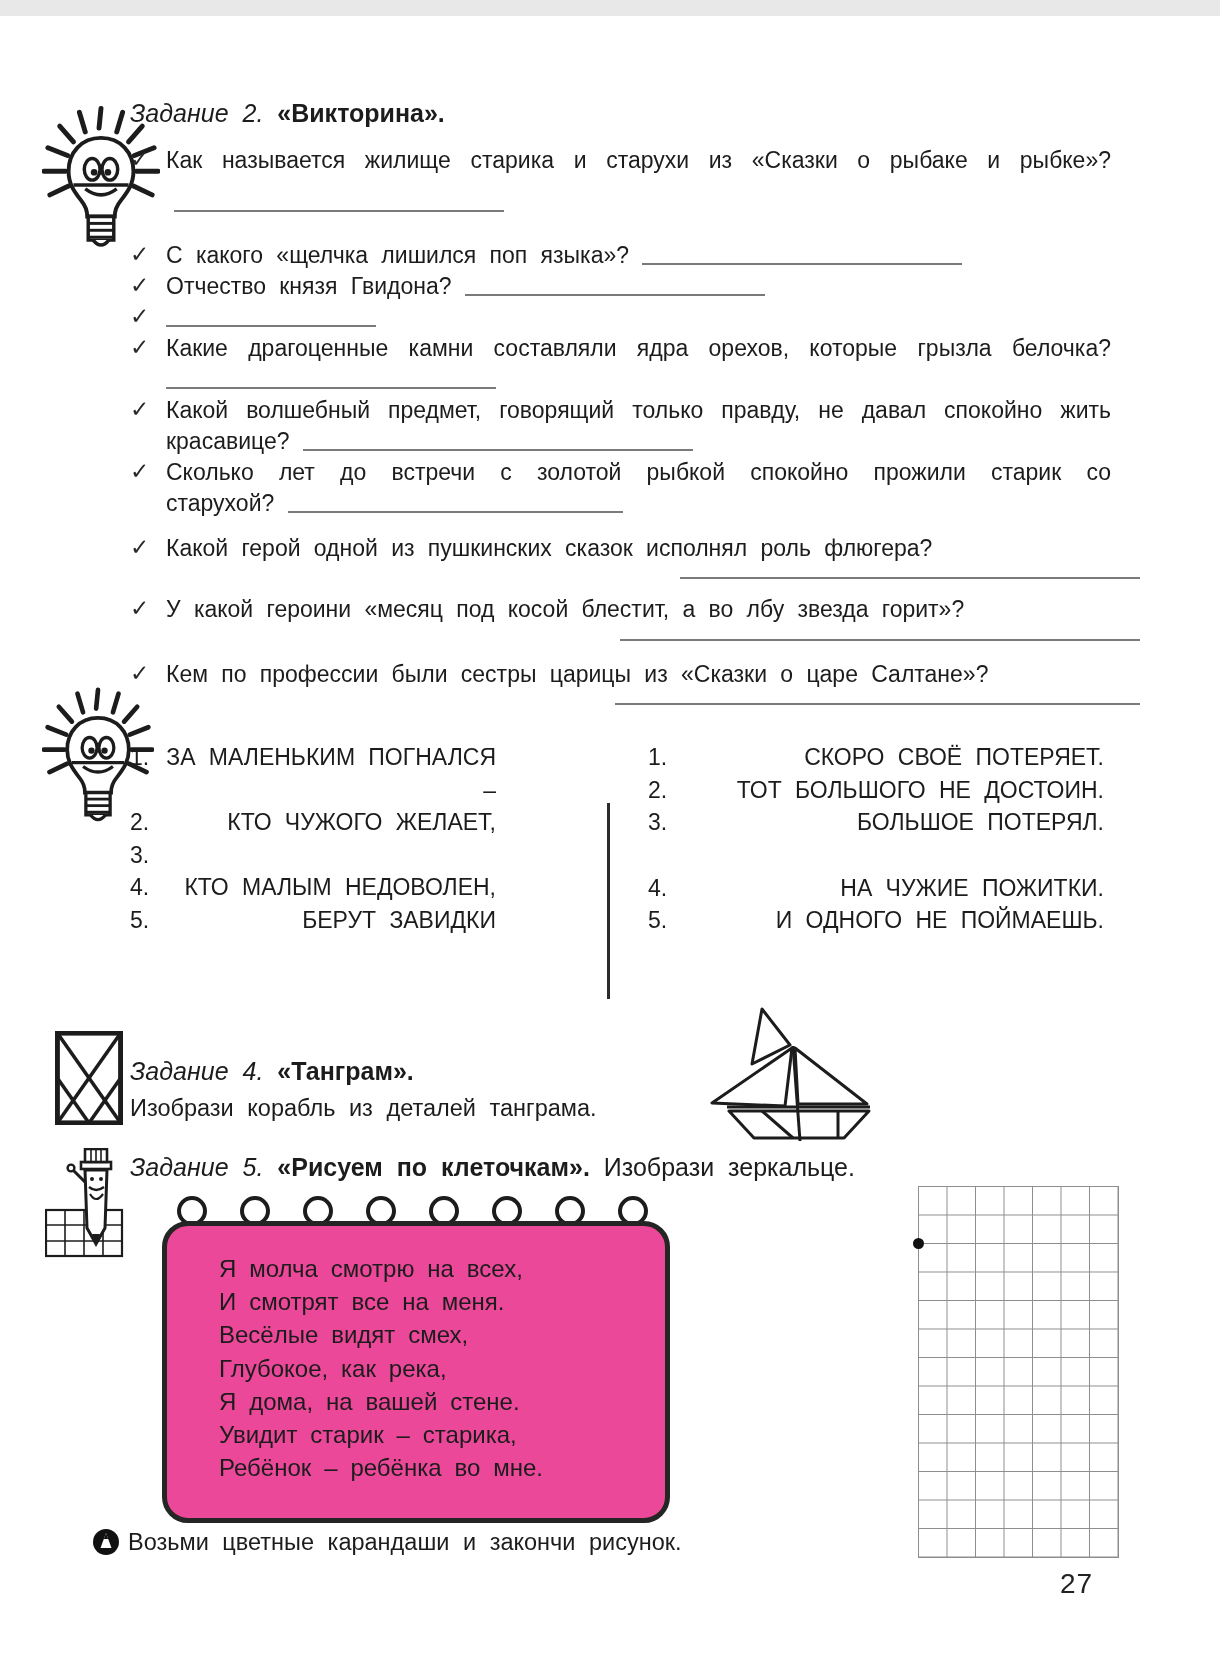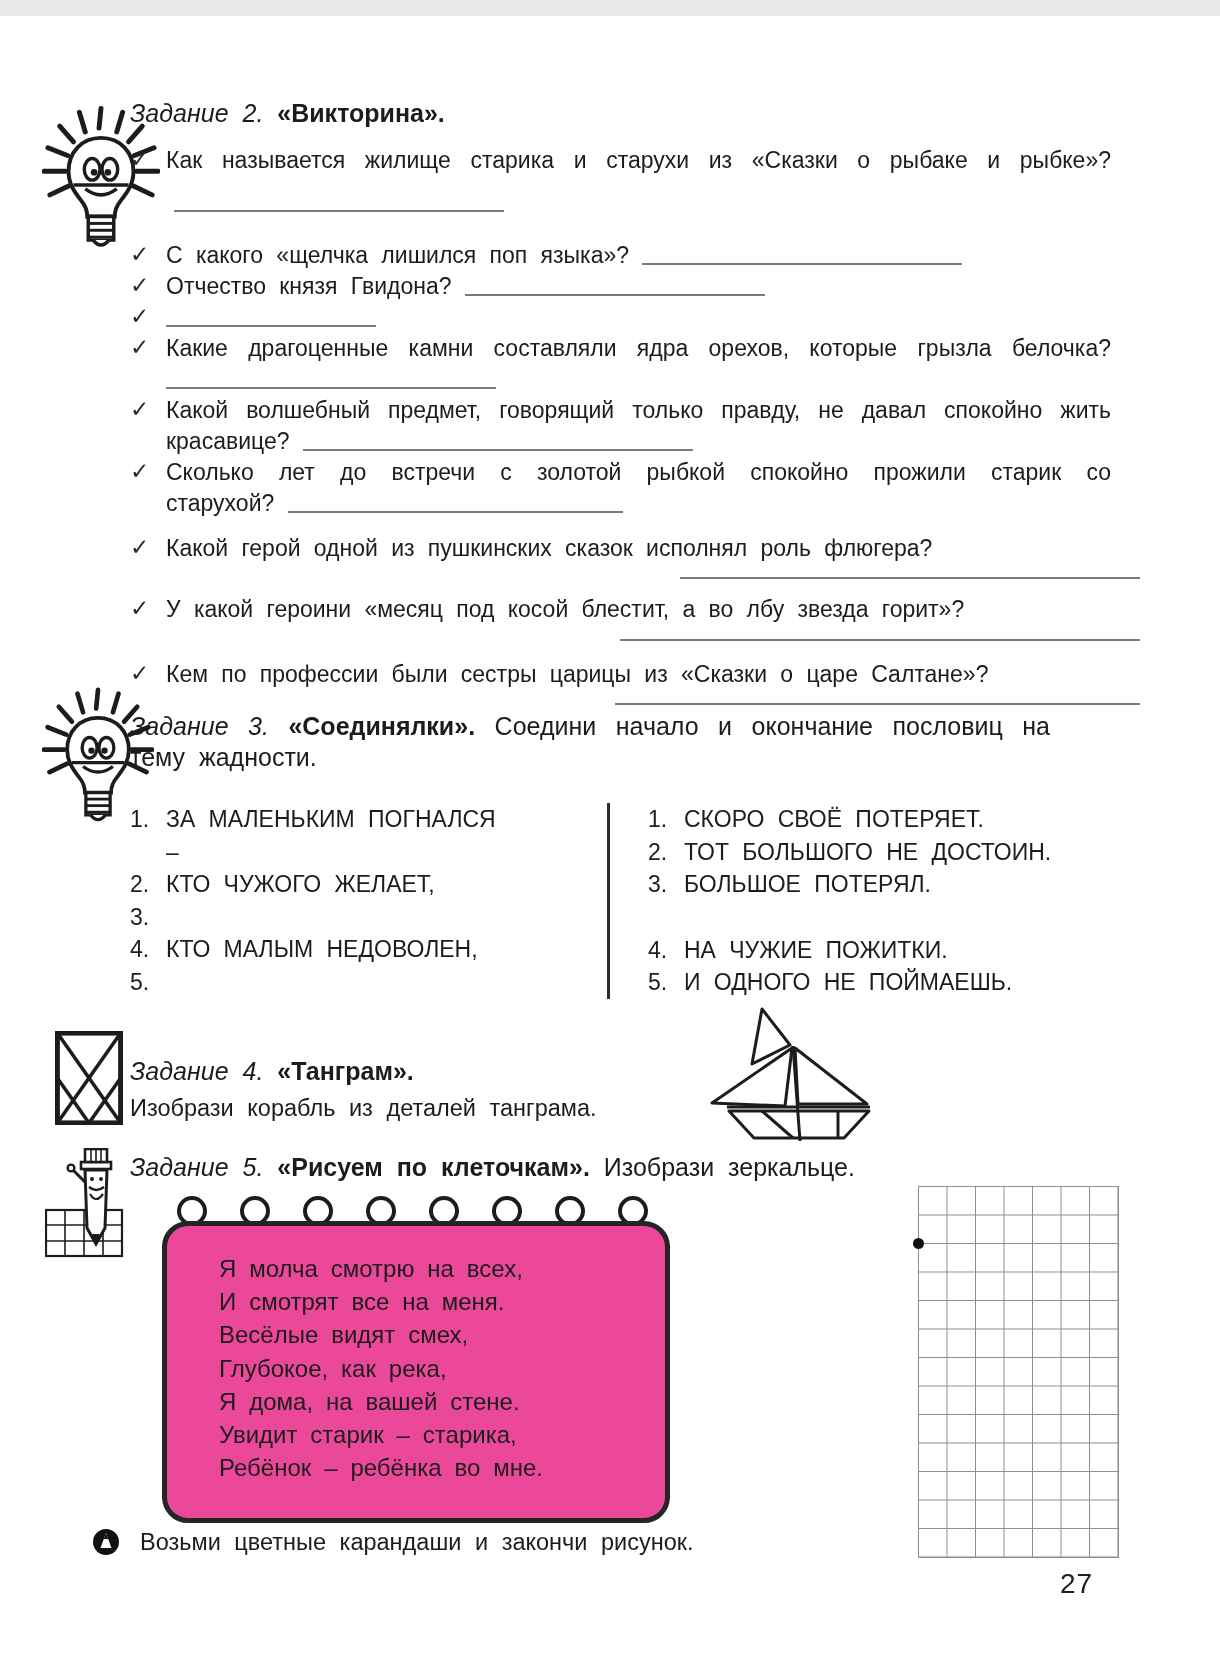--- a/index.html
+++ b/index.html
@@ -31,21 +31,21 @@
   .blank-own{width:330px; margin:27px 0 0 44px;}
   .blankrow.w460{width:460px;} .blankrow.w520{width:520px;} .blankrow.w525{width:525px;}
   
   .t3block{left:130px; top:695px; width:1010px;}
   .t3head{max-width:920px; text-align:justify;}
   .cols{display:flex; margin-top:30px;}
   .colL{flex:none; width:518px;}
   .colR{flex:1;}
   .litem{display:flex; font-size:23px; line-height:32.5px; word-spacing:0.30em;}
   .ln{flex:none; width:36px;}
-  .lt{flex:1; max-width:330px;}
+  .lt{flex:1; max-width:330px;text-align:right;}
   .colR .lt{max-width:420px;}
   .gap33{margin-top:33px;}
   .vdivider{left:607px; top:787px; width:3px; height:196px; background:#2b2b2b;}
   
   .t4block{left:130px; top:1040px; width:780px;}
   .t4desc{margin-top:6px; font-size:23.5px; line-height:31px; word-spacing:0.30em;}
   .t5head{left:130px; top:1136px; width:900px;}
   
   .notebook{left:162px; top:1205px; width:508px; height:302px;
             border:5px solid #252525; border-radius:26px; background:#ec4899; box-sizing:border-box;}
@@ -53,21 +53,21 @@
   .rings{left:170px; top:1176px;}
   
   .cellgrid{left:918px; top:1170px; width:199.5px; height:370.5px;
     background-image:linear-gradient(#8d8d8d 1.4px, transparent 1.4px),
                      linear-gradient(90deg,#8d8d8d 1.4px, transparent 1.4px);
     background-size:28.5px 28.5px;
     border-right:1.4px solid #8d8d8d; border-bottom:1.4px solid #8d8d8d;}
   .griddot{position:absolute; left:-5px; top:52px; width:11px; height:11px;
            border-radius:50%; background:#111;}
   
-  .note{left:92px; top:1512px; display:flex; align-items:center; gap:20px;}
+  .note{left:92px; top:1512px; display:flex; align-items:center; gap:8px;}
   .notetext{font-size:23.5px; word-spacing:0.30em;}
   .pagenum{left:1060px; top:1552px; font-size:28px; letter-spacing:1px; color:#222;}
   svg{display:block;}
 </style>
 </head>
 <body>
 
 <div id="page">
 
   <div class="abs" style="left:42px; top:86px;">
@@ -191,44 +191,40 @@
       <path d="M44,86 Q60,98 76,86" stroke-width="3.5"></path>
       <path d="M47,114 L73,114 L73,138 L47,138 Z" stroke-width="3.5" fill="#fff"></path>
       <line x1="46" y1="121" x2="74" y2="121" stroke-width="3"></line>
       <line x1="46" y1="128" x2="74" y2="128" stroke-width="3"></line>
       <line x1="47" y1="135" x2="73" y2="135" stroke-width="3"></line>
       <path d="M52,138 Q60,148 68,138" stroke-width="3.5" fill="#fff"></path>
     </svg>
   </div>
 
   <div class="abs t3block">
-    <div class="thead t3head">
-      <span class="tlabel">Задание 3.</span>
-      <span class="ttitle">«Соединялки».</span>
-      <span>Соедини начало и окончание пословиц на тему жадности.</span>
-    </div>
     <div class="cols">
       <div class="colL">
         <div class="litem">
           <span class="ln">1.</span>
           <span class="lt">ЗА МАЛЕНЬКИМ ПОГНАЛСЯ –</span>
           </div>
         <div class="litem">
           <span class="ln">2.</span>
           <span class="lt">КТО ЧУЖОГО ЖЕЛАЕТ,</span>
           </div>
         <div class="litem">
           <span class="ln">3.</span>
           </div>
         <div class="litem">
           <span class="ln">4.</span>
           <span class="lt">КТО МАЛЫМ НЕДОВОЛЕН,</span>
           </div>
         <div class="litem">
           <span class="ln">5.</span>
+          <span class="lt">БЕРУТ ЗАВИДКИ</span>
           </div>
       </div>
       <div class="colR">
         <div class="litem">
           <span class="ln">1.</span>
           <span class="lt">СКОРО СВОЁ ПОТЕРЯЕТ.</span>
           </div>
         <div class="litem">
           <span class="ln">2.</span>
           <span class="lt">ТОТ БОЛЬШОГО НЕ ДОСТОИН.</span>

